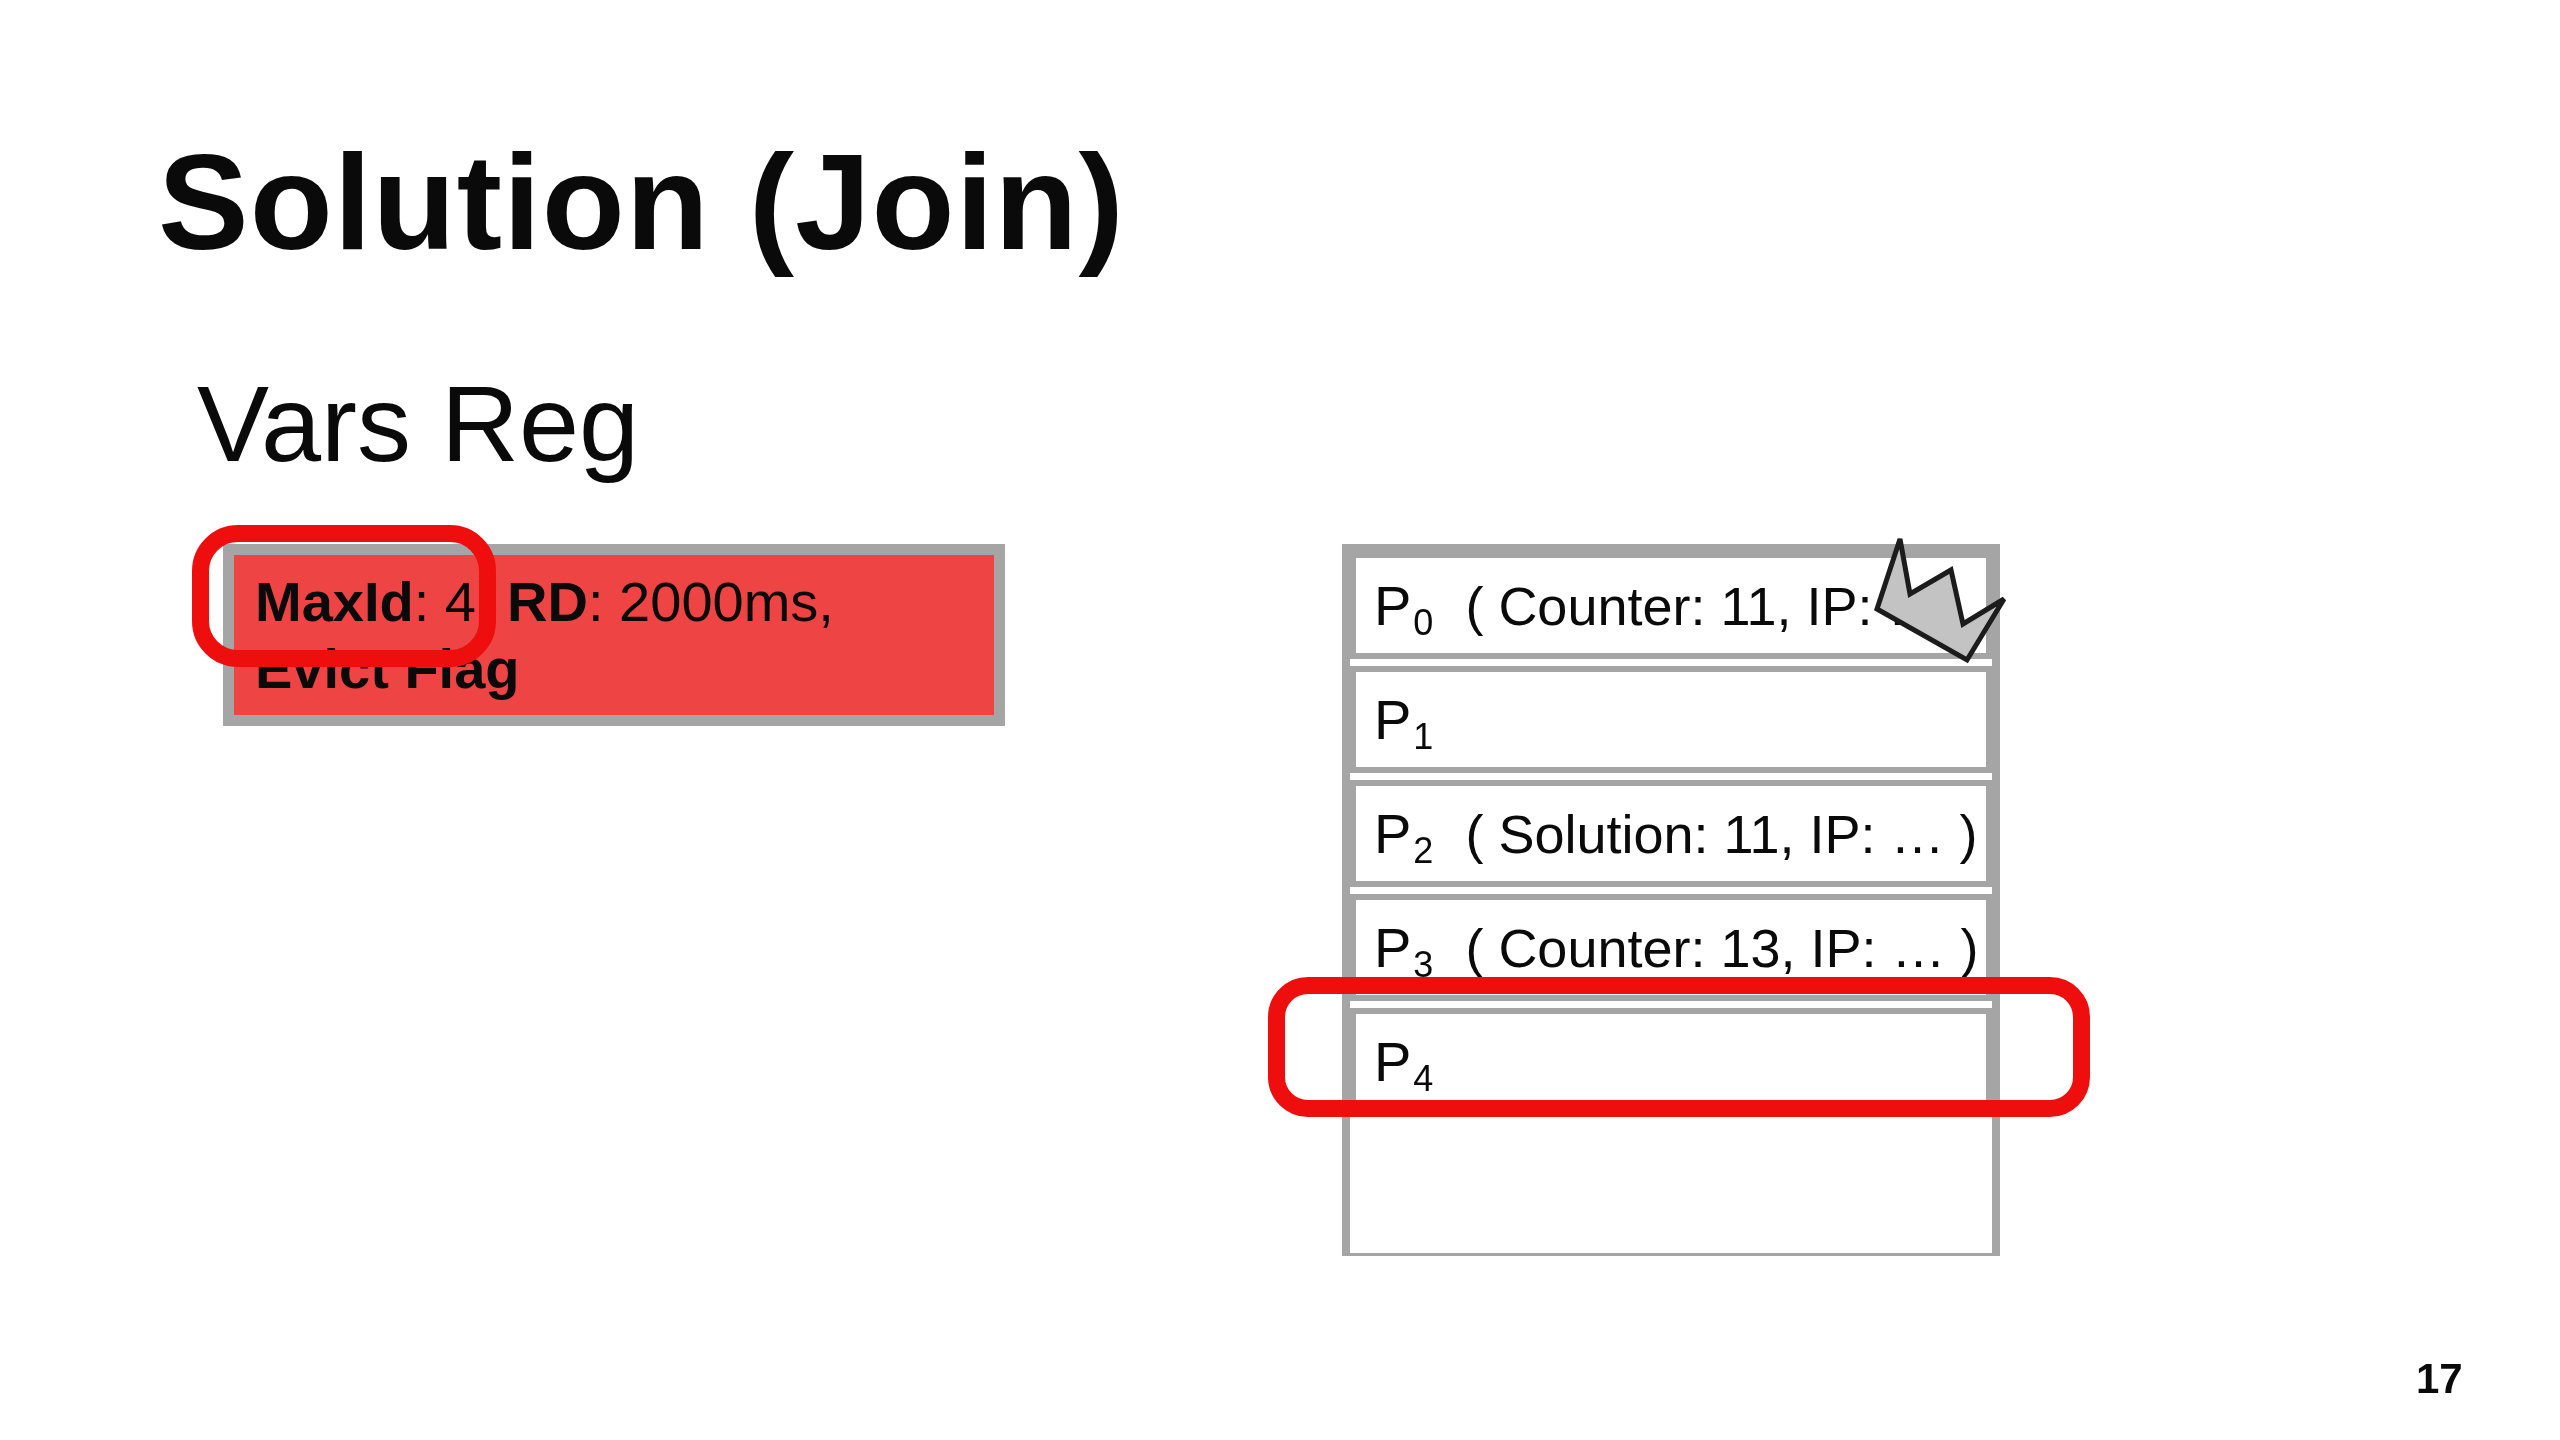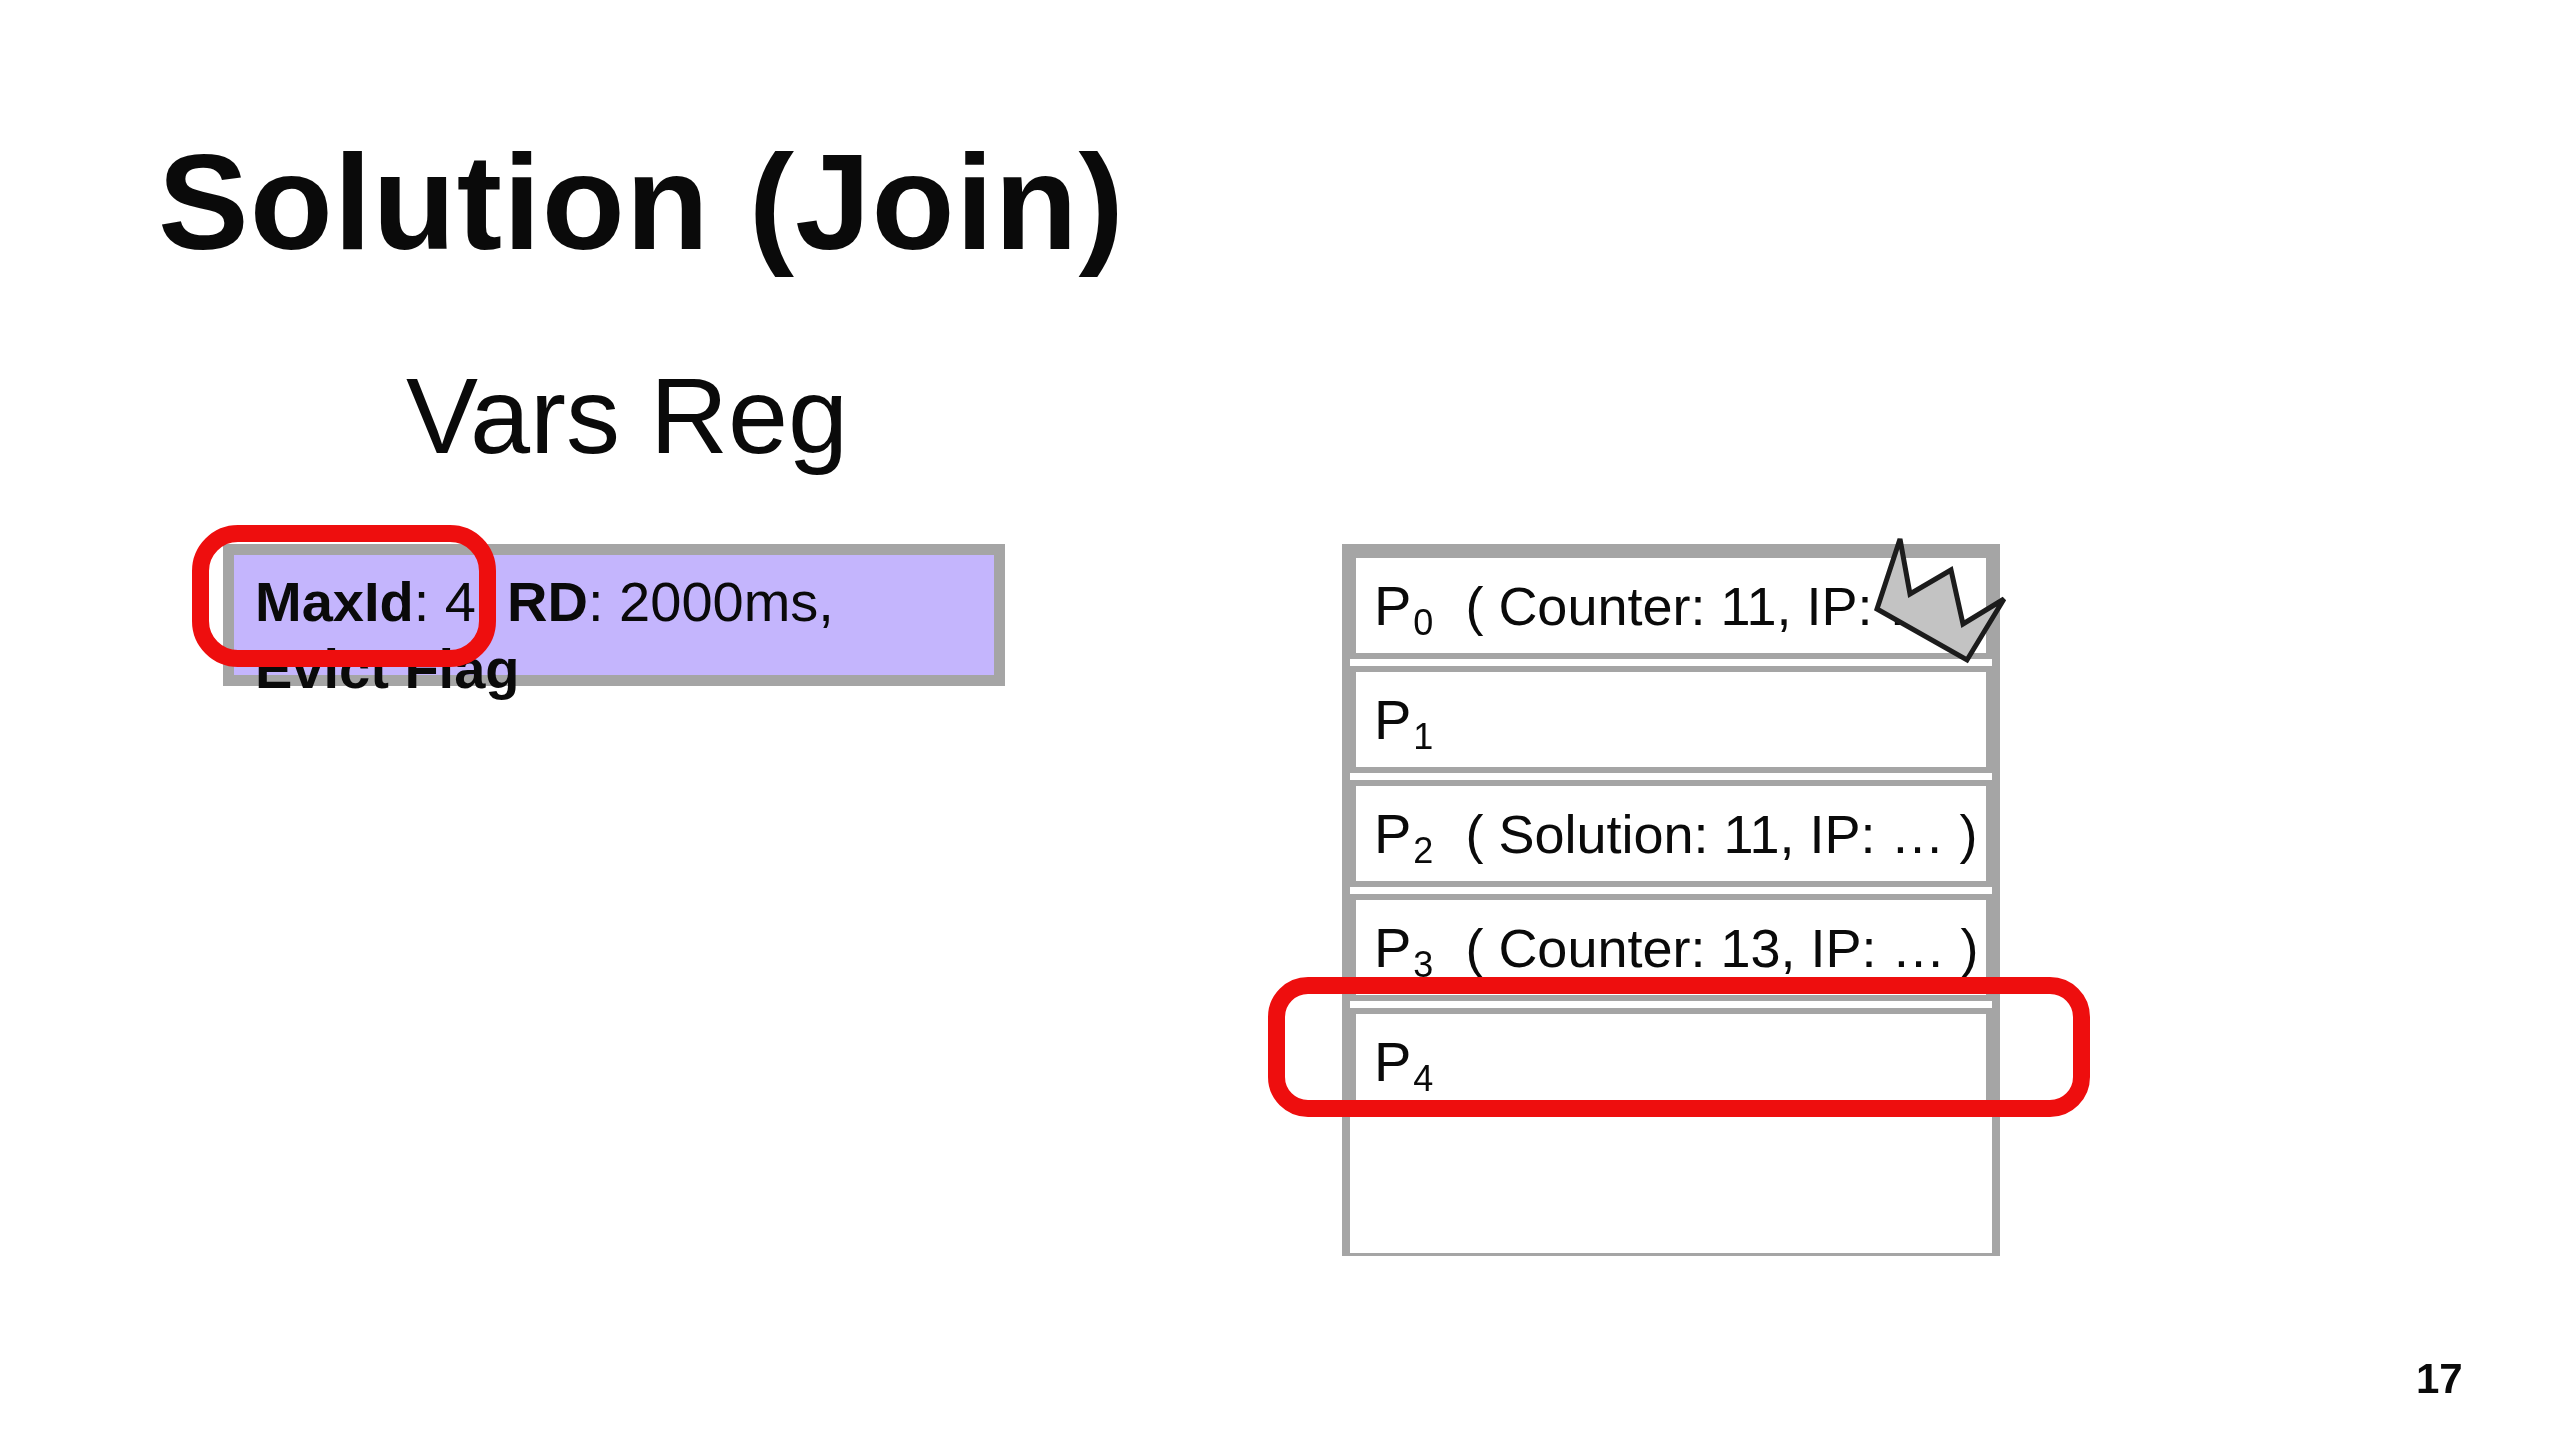--- a/index.html
+++ b/index.html
@@ -21,40 +21,39 @@
     font-size: 136px;
     font-weight: bold;
     line-height: 1;
     letter-spacing: 1px;
     white-space: nowrap;
     margin: 0;
   }
   
   .section-heading {
     position: absolute;
-    top: 356px;
+    top: 364px;
     width: 860px;
-    text-align: center;
     font-size: 108px;
     font-weight: normal;
     line-height: 1;
     white-space: nowrap;
   }
   .heading-vars { left: 197px; }
   .heading-desc { left: 1295px; }
   
   .vars-box {
     position: absolute;
     left: 223px;
     top: 538px;
     width: 782px;
-    height: 142px;
+    height: 182px;
     box-sizing: border-box;
     border: 11px solid #a5a5a5;
-    background: #c4b5fd;
+    background: #ef4444;
   }
   .vars-text {
     margin: 0;
     padding: 13px 18px 0 21px;
     font-size: 56px;
     line-height: 67px;
     white-space: pre-wrap;
   }
   .vars-text .b { font-weight: bold; }
   

